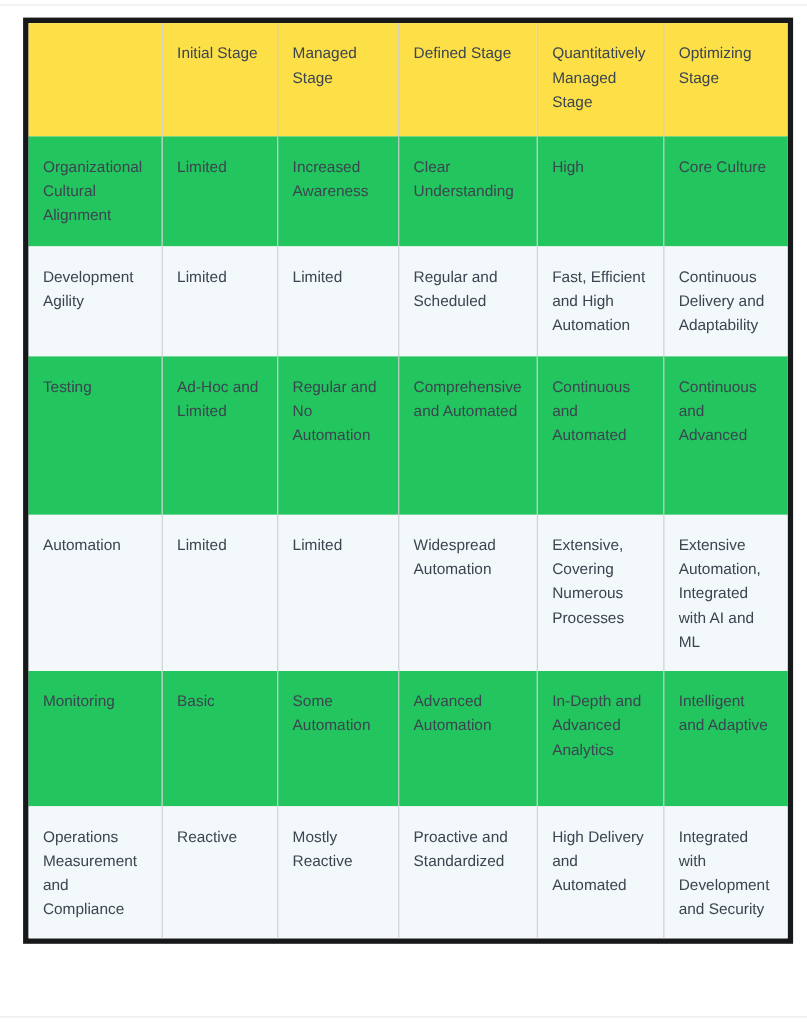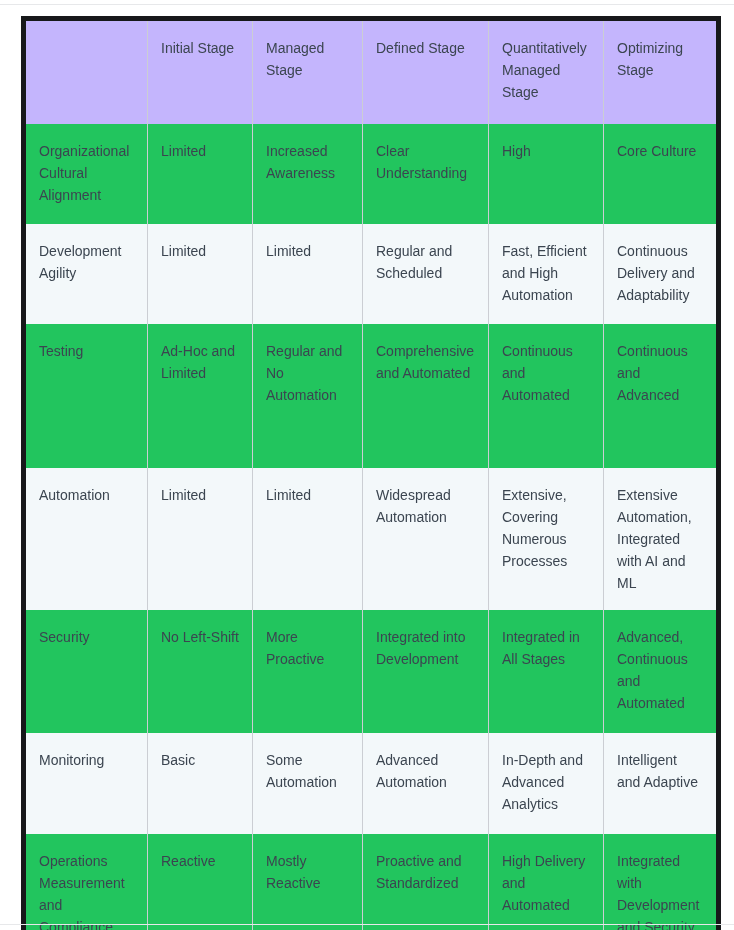--- a/index.html
+++ b/index.html
@@ -28,21 +28,21 @@
   th, td {
     padding: 16px 13px;
     text-align: left;
     vertical-align: top;
     font-weight: 400;
     overflow-wrap: break-word;
   }
   th:not(:first-child), td:not(:first-child) {
     border-left: 1px solid #cbced3;
   }
-  thead tr { background: #c4b5fd; height: 103px; }
+  thead tr { background: #fde047; height: 103px; }
   tbody tr { background: #22c55e; }
   tbody tr:nth-child(even) { background: #f3f8fa; }
   tbody tr:nth-child(1) { height: 100px; }
   tbody tr:nth-child(2) { height: 100px; }
   tbody tr:nth-child(3) { height: 144px; }
   tbody tr:nth-child(4) { height: 101px; }
   tbody tr:nth-child(5) { height: 123px; }
   tbody tr:nth-child(6) { height: 101px; padding-left: 40px; }
   tbody tr:nth-child(7) { height: 119px; }
 </style>
@@ -98,28 +98,20 @@
       </tr>
       <tr>
         <td>Automation</td>
         <td>Limited</td>
         <td>Limited</td>
         <td>Widespread Automation</td>
         <td>Extensive, Covering Numerous Processes</td>
         <td>Extensive Automation, Integrated with AI and ML</td>
       </tr>
       <tr>
-        <td>Security</td>
-        <td>No Left-Shift</td>
-        <td>More Proactive</td>
-        <td>Integrated into Development</td>
-        <td>Integrated in All Stages</td>
-        <td>Advanced, Continuous and Automated</td>
-      </tr>
-      <tr>
         <td>Monitoring</td>
         <td>Basic</td>
         <td>Some Automation</td>
         <td>Advanced Automation</td>
         <td>In-Depth and Advanced Analytics</td>
         <td>Intelligent and Adaptive</td>
       </tr>
       <tr>
         <td>Operations Measurement and Compliance</td>
         <td>Reactive</td>

